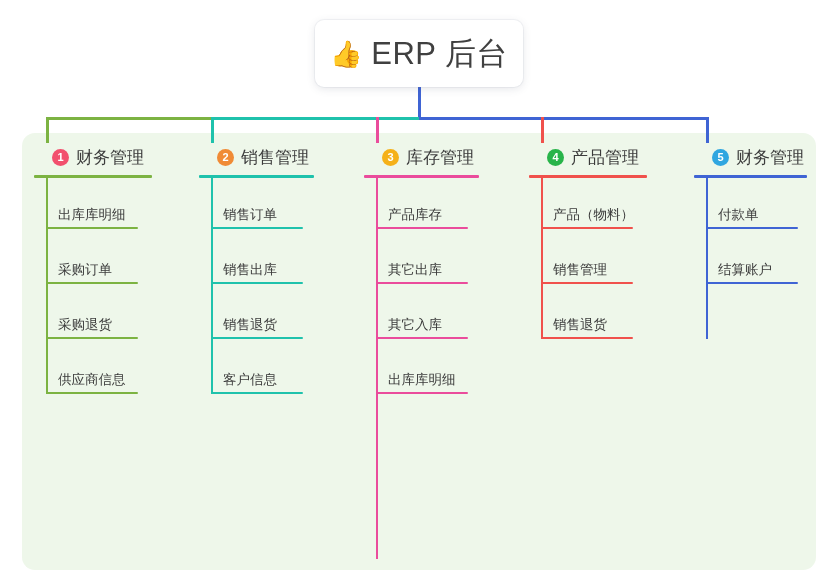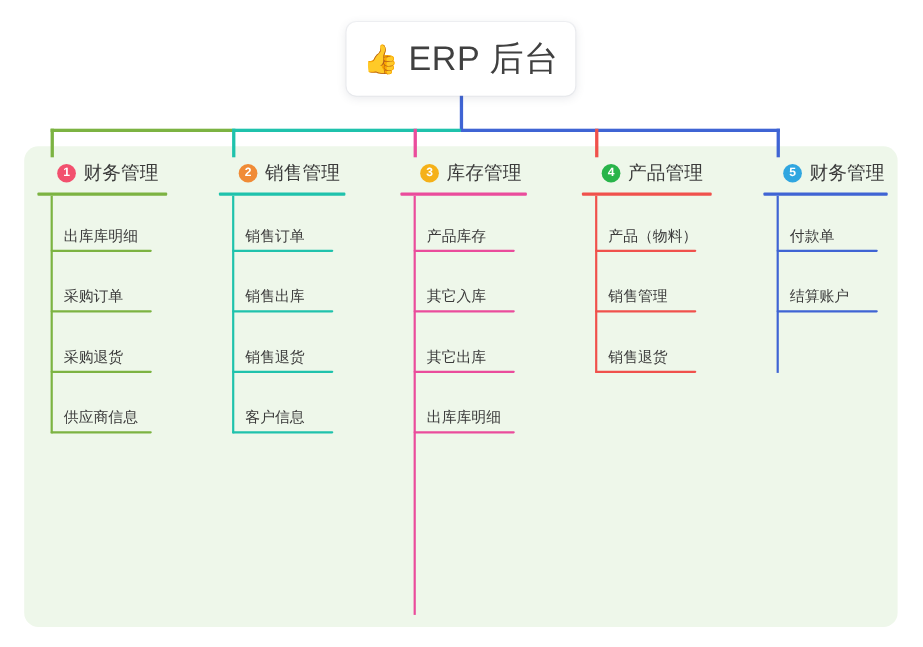--- a/index.html
+++ b/index.html
@@ -150,25 +150,25 @@
           <div class="col-title">库存管理</div>
         </div>
         <div class="head-rule" style="width: 115px; background: rgb(234, 76, 156);"></div>
         <div class="items">
           <div class="spine" style="height: 381px; background: rgb(234, 76, 156);"></div>
           <div class="item">
             <div class="item-label">产品库存</div>
             <div class="item-rule" style="width: 92px; background: rgb(234, 76, 156);"></div>
           </div>
           <div class="item">
+            <div class="item-label">其它出库</div>
+            <div class="item-rule" style="width: 92px; background: rgb(234, 76, 156);"></div>
+          </div>
+          <div class="item">
             <div class="item-label">其它入库</div>
-            <div class="item-rule" style="width: 92px; background: rgb(234, 76, 156);"></div>
-          </div>
-          <div class="item">
-            <div class="item-label">其它出库</div>
             <div class="item-rule" style="width: 92px; background: rgb(234, 76, 156);"></div>
           </div>
           <div class="item">
             <div class="item-label">出库库明细</div>
             <div class="item-rule" style="width: 92px; background: rgb(234, 76, 156);"></div>
           </div>
         </div>
       </div>
       <div class="col" style="left: 529px;">
         <div class="col-head">

